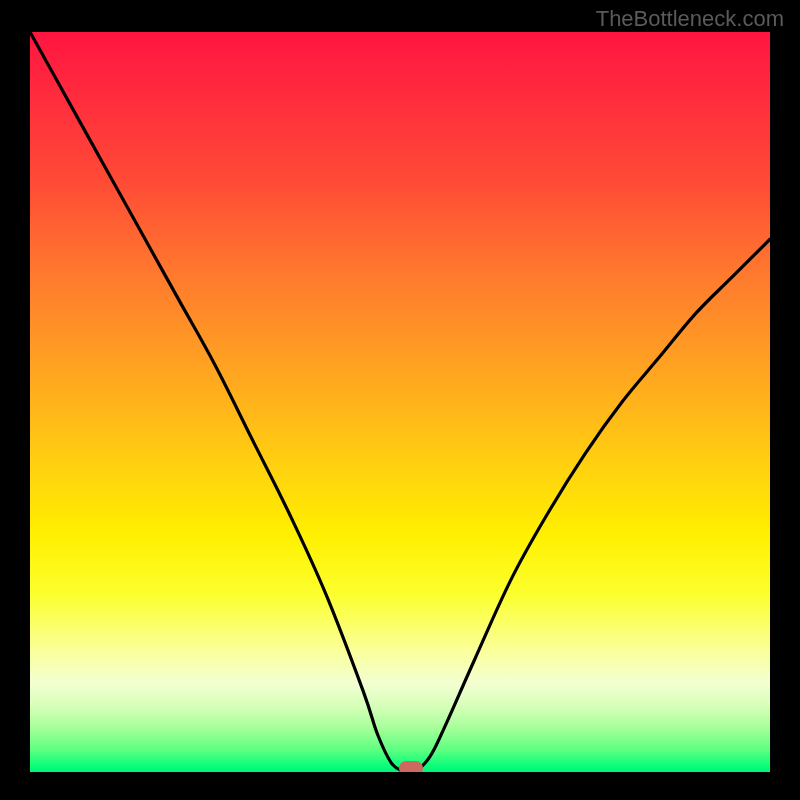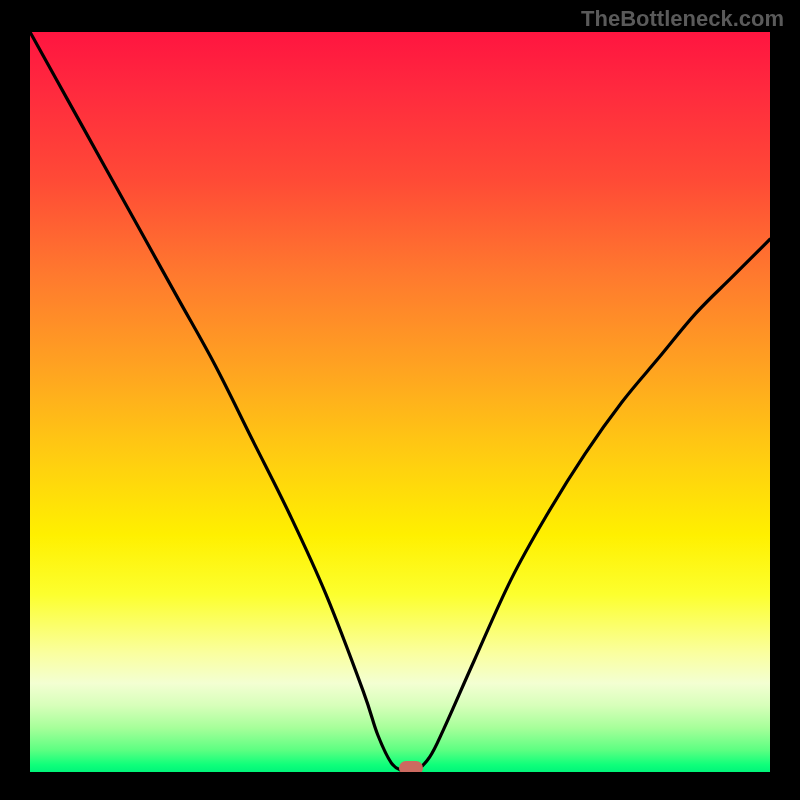--- a/index.html
+++ b/index.html
@@ -13,21 +13,21 @@
     background: #000;
     position: relative;
     font-family: Arial, Helvetica, sans-serif;
   }
   .watermark {
     position: absolute;
     top: 6px;
     right: 16px;
     color: #5a5a5a;
     font-size: 22px;
-    font-weight: 700;
+    font-weight: 400;
     z-index: 10;
   }
   .frame {
     position: absolute;
     top: 0;
     left: 0;
     width: 800px;
     height: 800px;
     background: #000;
   }

